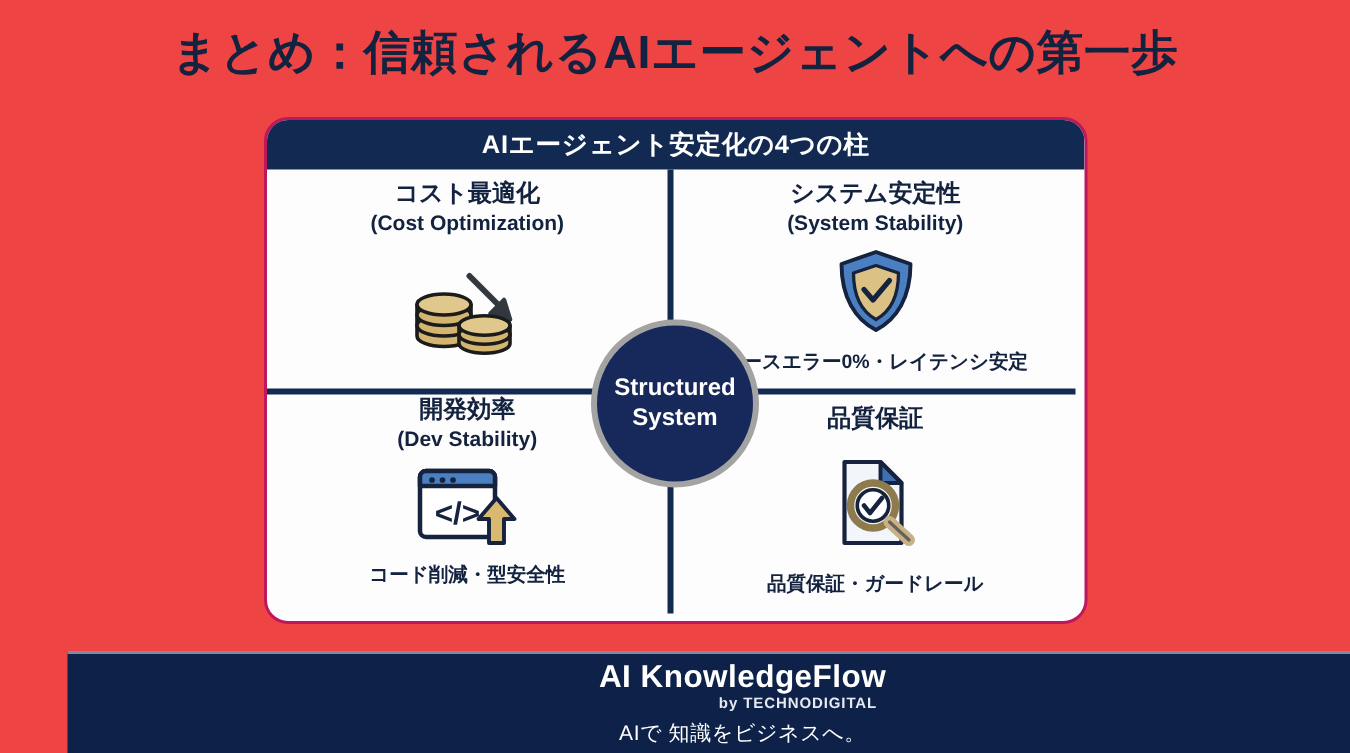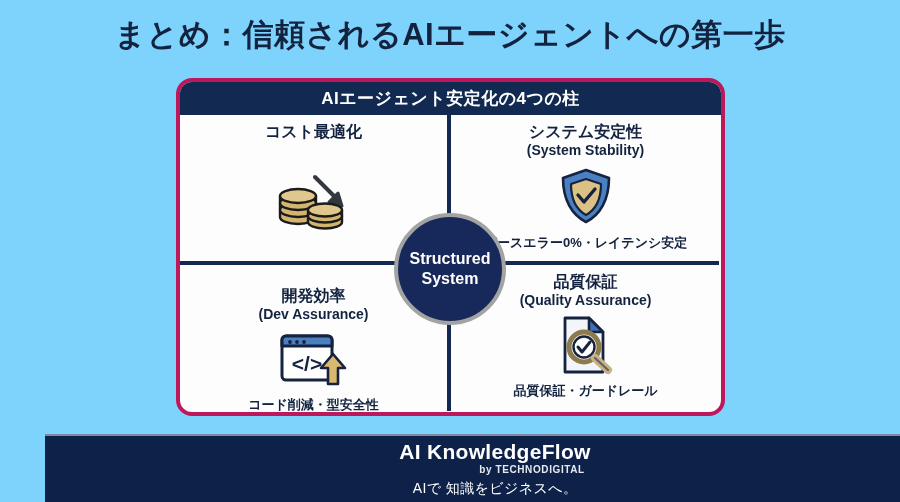--- a/index.html
+++ b/index.html
@@ -7,21 +7,21 @@
     padding: 0;
     background: #ffffff;
   }
   body {
     font-family: "Liberation Sans", "DejaVu Sans", sans-serif;
   }
   #slide {
     position: relative;
     width: 900px;
     height: 502px;
-    background: #7dd3fc;
+    background: #ef4444;
     overflow: hidden;
   }
 
   
   .slide-title {
     position: absolute;
     left: 0;
     top: 14px;
     width: 900px;
     text-align: center;
@@ -33,21 +33,21 @@
   }
 
   
   .matrix-card {
     position: absolute;
     left: 176px;
     top: 78px;
     width: 549px;
     height: 338px;
     box-sizing: border-box;
-    border: 4px solid #be185d;
+    border: 2px solid #be185d;
     border-radius: 16px;
     background: #fdfdfd;
     overflow: hidden;
   }
   .matrix-header {
     position: absolute;
     left: 0;
     top: 0;
     width: 100%;
     height: 33px;
@@ -88,21 +88,21 @@
     position: absolute;
     width: 267px;
     height: 146px;
     box-sizing: border-box;
     display: flex;
     flex-direction: column;
     align-items: center;
   }
   .quad-tl { left: 0;   top: 0; }
   .quad-tr { left: 272px; top: 0; border-radius: 22px; }
-  .quad-bl { left: 0;   top: 164px; }
+  .quad-bl { left: 0;   top: 144px; }
   .quad-br { left: 272px; top: 150px; align-items: center; }
 
   .quad-title-ja {
     margin-top: 8px;
     font-size: 16px;
     font-weight: bold;
     color: #12223f;
     line-height: 1.15;
     white-space: nowrap;
   }
@@ -204,20 +204,21 @@
   <div class="matrix-card">
 
     <div class="matrix-header">AIエージェント安定化の4つの柱</div>
 
     <div class="quad-grid">
       <div class="divider-v"></div>
       <div class="divider-h"></div>
 
       <div class="quad quad-tl">
         <div class="quad-title-ja">コスト最適化</div>
+        <div class="quad-title-en">(Cost Optimization)</div>
         <div class="quad-icon">
           <span>
             <svg width="84" height="58" viewBox="0 0 84 58">
 
               <g stroke="#33383f" stroke-width="4" fill="#33383f" stroke-linecap="round">
                 <line x1="43" y1="5" x2="66" y2="28"></line>
                 <polygon points="70,34 57,30 66,21" stroke-width="3" stroke-linejoin="round"></polygon>
               </g>
 
               <g stroke="#1b1b1b" stroke-width="2.4" stroke-linejoin="round">
@@ -247,40 +248,39 @@
               <path d="M27 12 L42 17 C42 33 36 43 27 48 C18 43 12 33 12 17 Z" fill="#dcc184" stroke="#15233f" stroke-width="2.2" stroke-linejoin="round"></path>
               <polyline points="19,28 25,35 36,22" fill="none" stroke="#15233f" stroke-width="3.4" stroke-linecap="round" stroke-linejoin="round"></polyline>
             </svg>
           </span>
         </div>
         <div class="quad-caption">パースエラー0%・レイテンシ安定</div>
       </div>
 
       <div class="quad quad-bl">
         <div class="quad-title-ja">開発効率</div>
-        <div class="quad-title-en">(Dev Assurance)</div>
+        <div class="quad-title-en">(Dev Stability)</div>
         <div class="quad-icon">
           <span>
             <svg width="72" height="58" viewBox="0 0 72 58">
               <rect x="4" y="6" width="50" height="44" rx="4" fill="#ffffff" stroke="#15233f" stroke-width="3"></rect>
               <path d="M4 10 a4 4 0 0 1 4 -4 h42 a4 4 0 0 1 4 4 v6 H4 Z" fill="#4a7fc1" stroke="#15233f" stroke-width="3" stroke-linejoin="round"></path>
               <circle cx="12" cy="12" r="1.9" fill="#15233f"></circle>
               <circle cx="19" cy="12" r="1.9" fill="#15233f"></circle>
               <circle cx="26" cy="12" r="1.9" fill="#15233f"></circle>
               <text x="29" y="41" font-family="'Liberation Sans',sans-serif" font-size="21" font-weight="bold" fill="#15233f" text-anchor="middle">&lt;/&gt;</text>
               <path d="M50 54 L50 38 L43 38 L55 24 L67 38 L60 38 L60 54 Z" fill="#d9b96f" stroke="#15233f" stroke-width="2.6" stroke-linejoin="round"></path>
             </svg>
           </span>
         </div>
         <div class="quad-caption">コード削減・型安全性</div>
       </div>
 
       <div class="quad quad-br">
         <div class="quad-title-ja">品質保証</div>
-        <div class="quad-title-en">(Quality Assurance)</div>
         <div class="quad-icon">
           <span>
             <svg width="66" height="62" viewBox="0 0 66 62">
               <path d="M12 4 H36 L50 18 V58 H12 Z" fill="#f2f5fa" stroke="#15233f" stroke-width="2.8" stroke-linejoin="round"></path>
               <path d="M36 4 V18 H50 Z" fill="#3f6fb5" stroke="#15233f" stroke-width="2.6" stroke-linejoin="round"></path>
               <circle cx="31" cy="33" r="15" fill="#f7f3e6" stroke="#8d7b4e" stroke-width="5"></circle>
               <circle cx="31" cy="33" r="10.5" fill="#ffffff" stroke="#15233f" stroke-width="2.4"></circle>
               <polyline points="25,33 29,38 37,28" fill="none" stroke="#15233f" stroke-width="3" stroke-linecap="round" stroke-linejoin="round"></polyline>
               <line x1="42" y1="44" x2="55" y2="56" stroke="#c9b184" stroke-width="8" stroke-linecap="round"></line>
               <line x1="42" y1="44" x2="55" y2="56" stroke="#15233f" stroke-width="2.2" stroke-linecap="round" opacity="0.55"></line>

